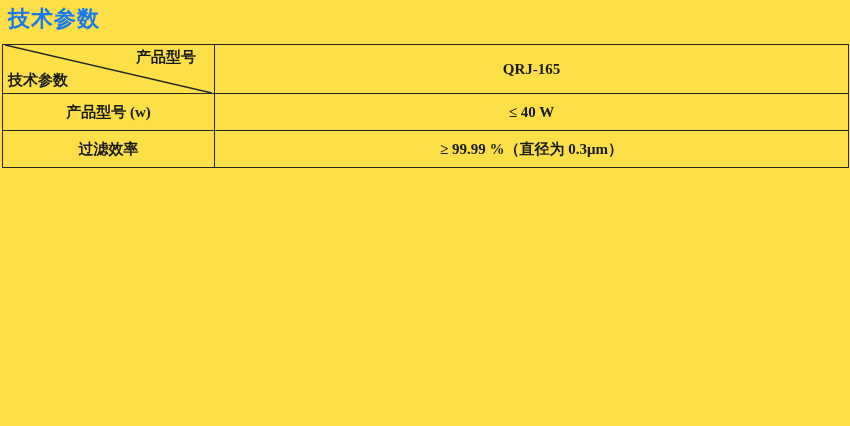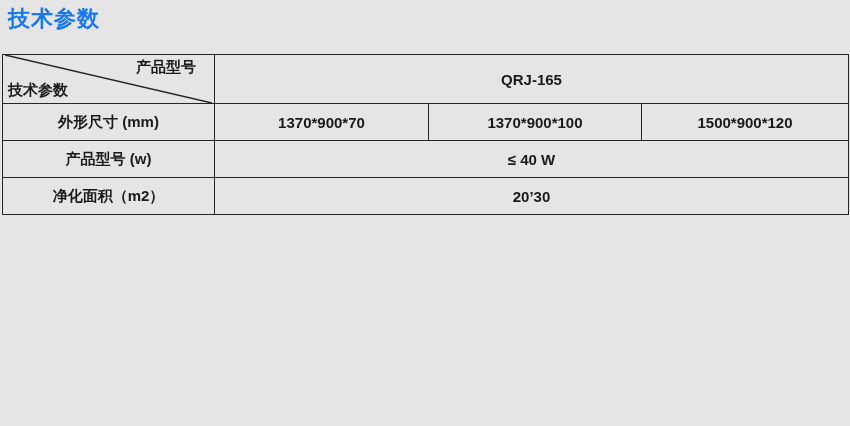--- a/index.html
+++ b/index.html
@@ -5,36 +5,37 @@
   * { box-sizing: border-box; margin: 0; padding: 0; }
   html, body {
     width: 850px;
     background: #ffffff;
     font-family: "Liberation Sans", "DejaVu Sans", sans-serif;
     color: #1a1a1a;
   }
   .page {
     width: 850px;
     height: 426px;
-    background: #e5e5e5;
+    background: #fde047;
     overflow: hidden;
+    font-family: Liberation Serif, serif;
   }
   .page-title {
     color: #1778f2;
     font-size: 22px;
     font-weight: 700;
     letter-spacing: 1px;
     padding: 4px 0 0 8px;
     line-height: 30px;
   }
   table.spec {
     border-collapse: collapse;
     table-layout: fixed;
     width: 846px;
-    margin: 20px 0 0 2px;
+    margin: 10px 0 0 2px;
   }
   table.spec td {
     border: 1.5px solid #262626;
     text-align: center;
     vertical-align: middle;
     font-weight: 600;
     font-size: 15px;
     padding: 0 2px;
     overflow: hidden;
     white-space: nowrap;
@@ -93,31 +94,25 @@
             <line x1="0" y1="0" x2="100" y2="100" stroke="#262626" stroke-width="1.5" vector-effect="non-scaling-stroke"></line>
           </svg>
           <span class="corner-top">产品型号</span>
           <span class="corner-bottom">技术参数</span>
         </div>
       </td>
       <td class="model-cell" colspan="3">QRJ-165</td>
     </tr>
 
 
-    <tr class="data-row">
-      <td>外形尺寸 (mm)</td>
-      <td class="value-cell">1370*900*70</td>
-      <td class="value-cell">1370*900*100</td>
-      <td class="value-cell">1500*900*120</td>
-    </tr>
 
     <tr class="data-row">
       <td>产品型号 (w)</td>
       <td class="value-cell" colspan="3">≤ 40 W</td>
     </tr>
     <tr class="data-row">
-      <td>净化面积（m2）</td>
-      <td class="value-cell" colspan="3">20’30</td>
+      <td>过滤效率</td>
+      <td class="value-cell" colspan="3">≥ 99.99 %（直径为 0.3μm）</td>
     </tr>
   </tbody>
     </table>
 
 </div>
 
 </body></html>

